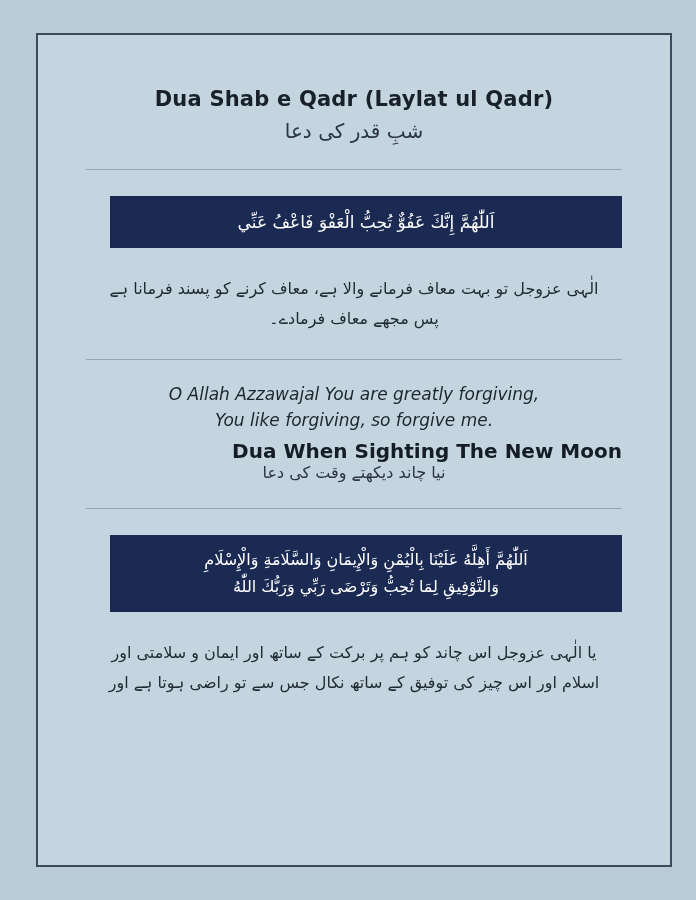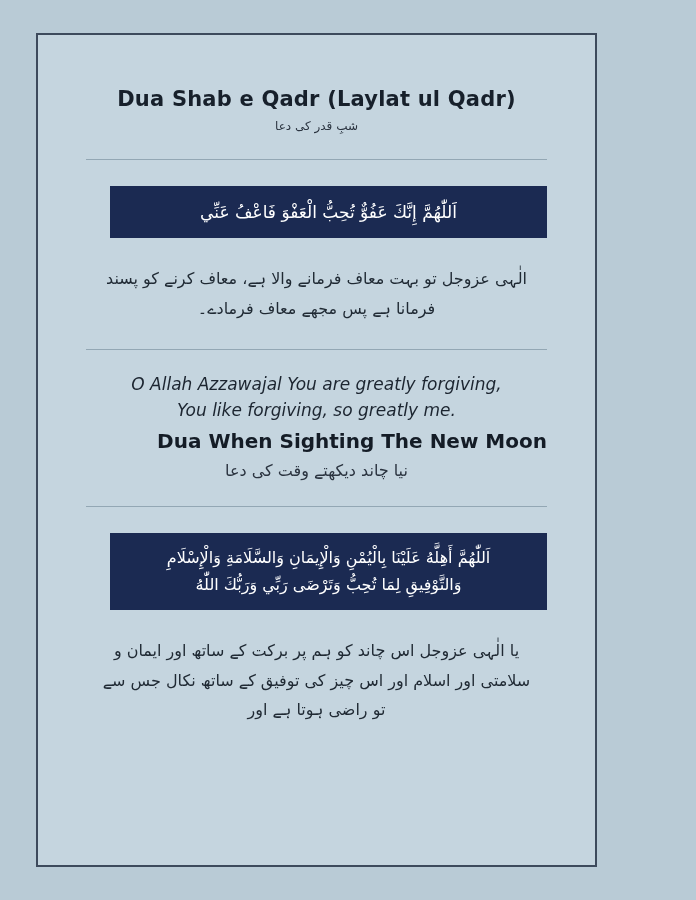--- a/index.html
+++ b/index.html
@@ -10,21 +10,21 @@
     width: 696px;
     height: 900px;
     background: #b9cbd6;
     font-family: "DejaVu Sans", sans-serif;
     overflow: hidden;
   }
   .page {
     position: absolute;
     left: 36px;
     top: 33px;
-    width: 561px;
+    width: 636px;
     height: 834px;
     border: 2px solid #3d4a5c;
     background: #c5d5df;
     box-sizing: border-box;
   }
   .inner {
     padding: 0 48px;
     box-sizing: border-box;
     width: 100%;
   }
@@ -33,21 +33,21 @@
     text-align: center;
   }
   .main-title {
     font-size: 21px;
     font-weight: bold;
     color: #17202b;
     letter-spacing: 0.2px;
   }
   .title-urdu {
     margin-top: 8px;
-    font-size: 12px;
+    font-size: 20px;
     color: #2b3440;
     direction: rtl;
     font-family: "DejaVu Sans", sans-serif;
   }
   .divider {
     height: 1px;
     background: #93a7b4;
     margin: 26px 0 0 0;
   }
   .arabic-bar {
@@ -84,21 +84,20 @@
     font-size: 20px;
     font-weight: bold;
     color: #141c26;
     margin-top: 6px;
   }
   .sub-title-urdu {
     text-align: center;
     direction: rtl;
     font-size: 16px;
     color: #2b3440;
-    margin-top: 8px;
   }
   .arabic-bar.two-line {
     font-size: 16px;
     padding: 12px 28px;
   }
 </style>
 </head>
 <body>
 
 <div class="page">
@@ -111,21 +110,21 @@
 
     <div class="divider"></div>
 
     <div class="arabic-bar">اَللّٰهُمَّ إِنَّكَ عَفُوٌّ تُحِبُّ الْعَفْوَ فَاعْفُ عَنِّي</div>
 
     <div class="urdu-para">الٰہی عزوجل تو بہت معاف فرمانے والا ہے، معاف کرنے کو پسند فرمانا ہے پس مجھے معاف فرمادے۔</div>
 
     <div class="divider"></div>
 
     <div class="english-para">O Allah Azzawajal You are greatly forgiving,</div>
-    <div class="english-para" style="margin-top:0">You like forgiving, so greatly me.</div>
+    <div class="english-para" style="margin-top:0">You like forgiving, so forgive me.</div>
 
     <div class="sub-title">Dua When Sighting The New Moon</div>
     <div class="sub-title-urdu">نیا چاند دیکھتے وقت کی دعا</div>
 
     <div class="divider"></div>
 
     <div class="arabic-bar two-line">
       <div>اَللّٰهُمَّ أَهِلَّهُ عَلَيْنَا بِالْيُمْنِ وَالْإِيمَانِ وَالسَّلَامَةِ وَالْإِسْلَامِ</div>
       <div>وَالتَّوْفِيقِ لِمَا تُحِبُّ وَتَرْضَى رَبِّي وَرَبُّكَ اللّٰهُ</div>
     </div>

